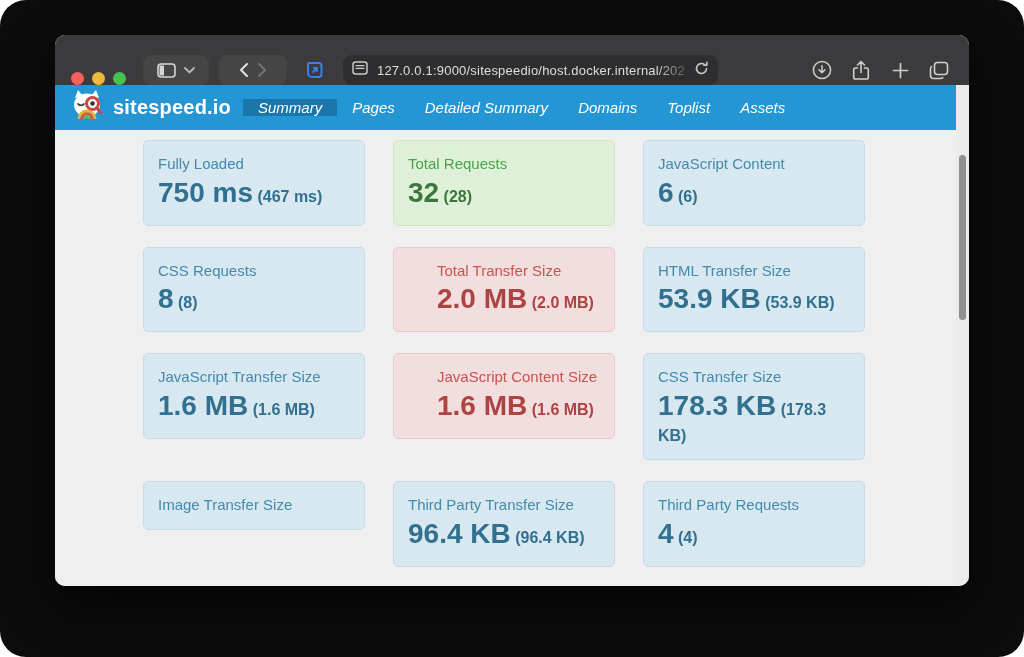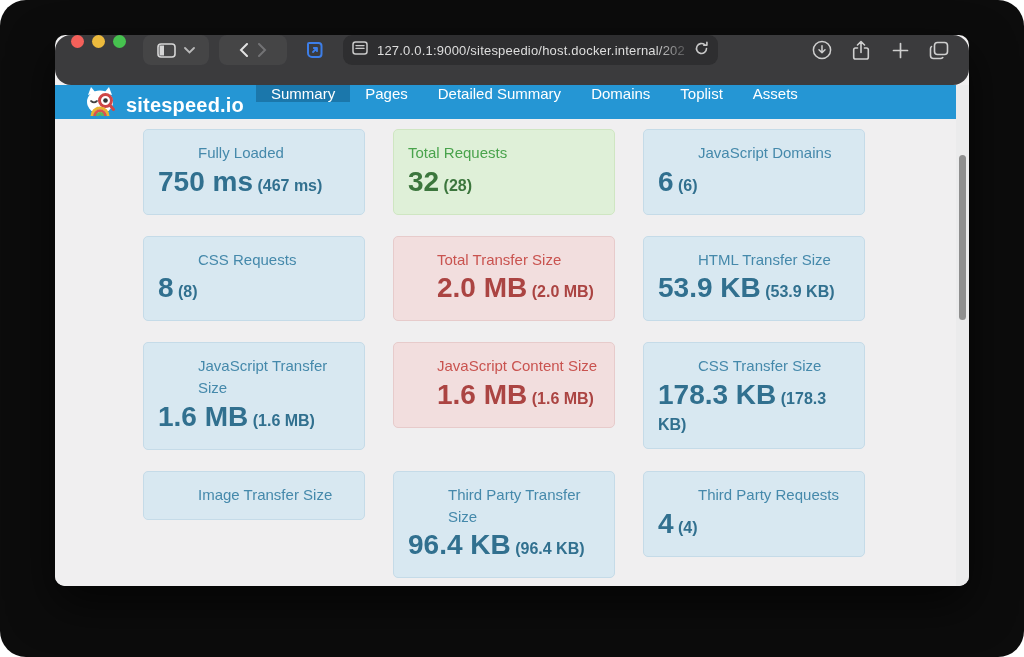--- a/index.html
+++ b/index.html
@@ -4,21 +4,21 @@
 <style>
   * { margin:0; padding:0; box-sizing:border-box; }
   html,body { width:1024px; height:657px; background:#fff; font-family:"Liberation Sans", sans-serif; overflow:hidden; }
   .screen { position:absolute; inset:0; width:1024px; height:657px; background:#0c0c0c; border-radius:26px; }
 
   
   .window { position:absolute; left:55px; top:35px; width:914px; height:551px; border-radius:10px;
             overflow:hidden; background:var(--content-bg); box-shadow:0 18px 45px rgba(0,0,0,.65); }
 
   
-  .titlebar { height:50px; background:var(--titlebar-bg); display:flex; align-items:flex-start; padding:0 16px; gap:10px;border-radius:16px; }
+  .titlebar { height:50px; background:var(--titlebar-bg); display:flex; align-items:flex-end; padding:0 16px; gap:10px; }
   .lights { display:flex; gap:8px; width:62px; flex:none; }
   .light { width:13px; height:13px; border-radius:50%; }
   .tb-btn { height:30px; border-radius:8px; display:flex; align-items:center; justify-content:center;
             background:rgba(255,255,255,0.05); color:#d6d6d6; flex:none; }
   .tb-btn svg { display:block; }
   .pill-2 { width:68px; gap:10px; }
   .sidebar-btn { width:66px; gap:8px; }
   .ext-btn { width:36px; background:transparent; }
   .url-bar { height:30px; width:375px; flex:none; background:#2e2e30; border-radius:9px; display:flex;
              align-items:center; padding:0 9px; color:#d9d9d9; }
@@ -28,37 +28,37 @@
   .right-icons { display:flex; gap:15px; align-items:center; flex:none; margin-right:2px; color:#cfcfcf; }
   .right-icons .tb-btn { background:transparent; width:24px; }
 
   
   .chrome-body { display:flex; height:501px; }
   .main-col { flex:1; display:flex; flex-direction:column; min-width:0; }
   .scroll-gutter { width:13px; background:#ebebec; position:relative; flex:none; }
   .scroll-thumb { position:absolute; left:3px; top:70px; width:7px; height:165px; border-radius:4px; background:var(--thumb); }
 
   
-  .navbar { height:34px; background:var(--navbar-bg); display:flex; align-items:flex-start; padding-left:27px; flex:none; }
+  .navbar { height:45px; background:var(--navbar-bg); display:flex; align-items:center; padding-left:14px; flex:none; }
   .brand { display:flex; align-items:center; gap:8px; margin-right:12px; }
   .brand-name { color:#fff; font-size:20px; font-weight:bold; letter-spacing:.2px; }
   .nav-tab { display:flex; align-items:center; padding:0 15px; color:#fff; font-size:15px; cursor:pointer; }
   .nav-tab.active { background:var(--navbar-active); }
 
   
   .content { flex:1; background:var(--content-bg); overflow:hidden; }
   .cards-grid { display:grid; grid-template-columns:repeat(3,222px); column-gap:28px; row-gap:21px;
                 padding:10px 0 0 88px; align-items:start; }
   .card { border-radius:5px; padding:12px 14px 13px; border:1px solid transparent; }
   .card-label { font-size:15px; line-height:1.45; }
   .card-line { line-height:1.32; }
   .card-value { font-size:28px; font-weight:bold; }
   .card-secondary { font-size:16px; font-weight:bold; }
   .card.info    { background:var(--info-bg);    border-color:var(--info-border); }
-  .card.info    .card-label { color:var(--info-label);margin-left:40px; }
+  .card.info    .card-label { color:var(--info-label); }
   .card.info    .card-line  { color:var(--info-value); }
   .card.success { background:var(--success-bg); border-color:var(--success-border); }
   .card.success .card-label { color:var(--success-label); }
   .card.success .card-line  { color:var(--success-value); }
   .card.danger  { background:var(--danger-bg);  border-color:var(--danger-border);padding-left:43px; }
   .card.danger  .card-label { color:var(--danger-label); }
   .card.danger  .card-line  { color:var(--danger-value); }
 </style>
 </head>
 <body>
@@ -176,21 +176,21 @@
                 <circle cx="23.5" cy="15.5" r="6" fill="#fff" stroke="#cf4646" stroke-width="3"></circle>
                 <circle cx="23.5" cy="15.5" r="2.3" fill="#333"></circle>
                 <line x1="27.8" y1="20" x2="31.5" y2="24.5" stroke="#cf4646" stroke-width="3" stroke-linecap="round"></line>
                 <path d="M10 31a8 8 0 0116 0" fill="none" stroke="#e8b531" stroke-width="3"></path>
                 <path d="M12.8 31a5.2 5.2 0 0110.4 0" fill="none" stroke="#d9534f" stroke-width="3"></path>
                 <path d="M15.6 31a2.4 2.4 0 014.8 0" fill="none" stroke="#5cb85c" stroke-width="3"></path>
               </svg>
             </span>
             <span class="brand-name">sitespeed.io</span>
           </div>
-          <div id="tabs-host" style="display:flex;align-items:stretch;">
+          <div id="tabs-host" style="display:flex;align-items:stretch;font-style:italic;">
   <div class="nav-tab active">
                 <span>Summary</span>
               </div>
 
   <div class="nav-tab">
                 <span>Pages</span>
               </div>
 
   <div class="nav-tab">
                 <span>Detailed Summary</span>
@@ -222,21 +222,21 @@
 
   <div class="card success">
     <div class="card-label">Total Requests</div>
     <div class="card-line">
       <span class="card-value">32</span>
       <span class="card-secondary">(28)</span>
     </div>
   </div>
 
   <div class="card info">
-    <div class="card-label">JavaScript Domains</div>
+    <div class="card-label">JavaScript Content</div>
     <div class="card-line">
       <span class="card-value">6</span>
       <span class="card-secondary">(6)</span>
     </div>
   </div>
 
   <div class="card info">
     <div class="card-label">CSS Requests</div>
     <div class="card-line">
       <span class="card-value">8</span>

